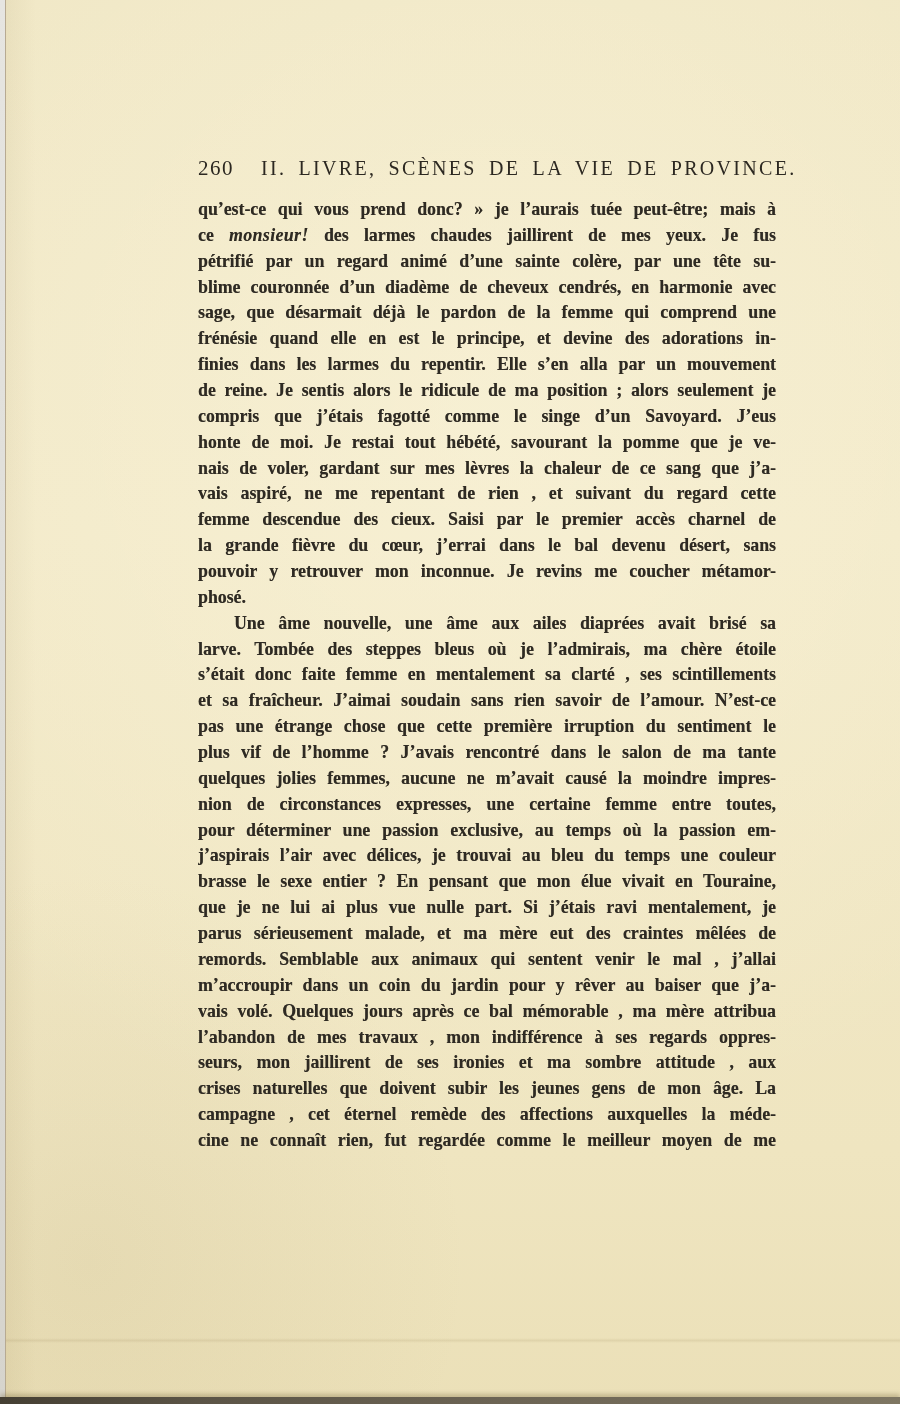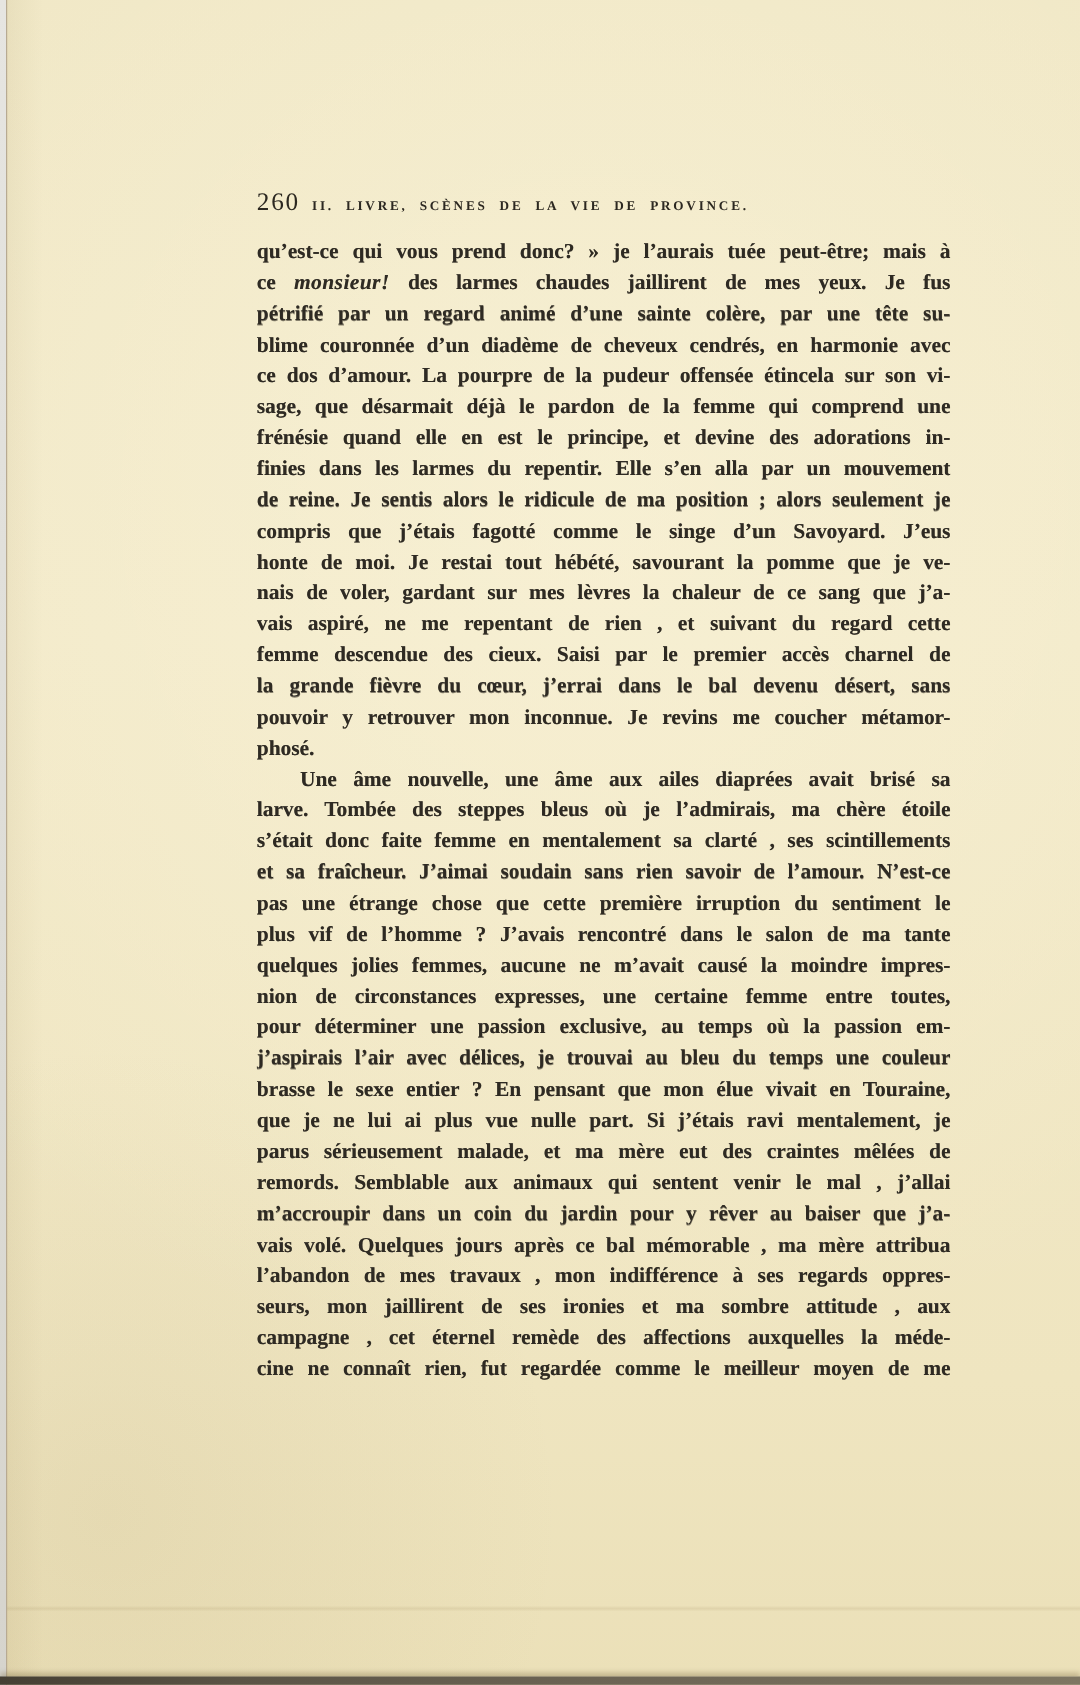--- a/index.html
+++ b/index.html
@@ -35,35 +35,35 @@
   }
 
   
   .bottom-edge {
     position: absolute; left: 0; right: 0; bottom: 0; height: 7px;
     background: linear-gradient(to right, #453f33, #5b5446 22%, #6c6454 55%, #7e7662 100%);
     box-shadow: 0 -3px 4px rgba(120,104,64,0.35);
   }
 
   .content {
-    position: absolute; left: 214px; top: 156px; width: 578px;
+    position: absolute; left: 198px; top: 156px; width: 578px;
     color: #2e2a23;
   }
 
   .running-head {
     display: flex; align-items: baseline;
     white-space: nowrap;
   }
   .page-number {
     font-size: 21px; letter-spacing: 1.5px;
     color: #2c2821;
   }
   .running-title {
-    margin-left: 10px;
-    font-size: 11px; font-weight: 700;
+    margin-left: 27px;
+    font-size: 20px; font-weight: 400;
     letter-spacing: 2.3px; word-spacing: 5px;
     color: #2c2821;
   }
 
   .page-body { margin-top: 16px; font-weight: bold; }
 
   .line {
     font-size: 17.8px;
     line-height: 25.87px;
     height: 25.87px;
@@ -86,21 +86,20 @@
   <div class="content">
     <div class="running-head">
       <span class="page-number">260</span>
       <span class="running-title">II. LIVRE, SCÈNES DE LA VIE DE PROVINCE.</span>
     </div>
     <div class="page-body">
         <div class="line"><span>qu’est-ce qui vous prend donc? » je l’aurais tuée peut-être; mais à</span></div>
         <div class="line"><span>ce </span><i>monsieur!</i><span> des larmes chaudes jaillirent de mes yeux. Je fus</span></div>
         <div class="line"><span>pétrifié par un regard animé d’une sainte colère, par une tête su-</span></div>
         <div class="line"><span>blime couronnée d’un diadème de cheveux cendrés, en harmonie avec</span></div>
-        <div class="line"><span>ce dos d’amour. La pourpre de la pudeur offensée étincela sur son vi-</span></div>
         <div class="line"><span>sage, que désarmait déjà le pardon de la femme qui comprend une</span></div>
         <div class="line"><span>frénésie quand elle en est le principe, et devine des adorations in-</span></div>
         <div class="line"><span>finies dans les larmes du repentir. Elle s’en alla par un mouvement</span></div>
         <div class="line"><span>de reine. Je sentis alors le ridicule de ma position ; alors seulement je</span></div>
         <div class="line"><span>compris que j’étais fagotté comme le singe d’un Savoyard. J’eus</span></div>
         <div class="line"><span>honte de moi. Je restai tout hébété, savourant la pomme que je ve-</span></div>
         <div class="line"><span>nais de voler, gardant sur mes lèvres la chaleur de ce sang que j’a-</span></div>
         <div class="line"><span>vais aspiré, ne me repentant de rien , et suivant du regard cette</span></div>
         <div class="line"><span>femme descendue des cieux. Saisi par le premier accès charnel de</span></div>
         <div class="line"><span>la grande fièvre du cœur, j’errai dans le bal devenu désert, sans</span></div>
@@ -117,20 +116,21 @@
         <div class="line"><span>pour déterminer une passion exclusive, au temps où la passion em-</span></div>
         <div class="line"><span>j’aspirais l’air avec délices, je trouvai au bleu du temps une couleur</span></div>
         <div class="line"><span>brasse le sexe entier ? En pensant que mon élue vivait en Touraine,</span></div>
         <div class="line"><span>que je ne lui ai plus vue nulle part. Si j’étais ravi mentalement, je</span></div>
         <div class="line"><span>parus sérieusement malade, et ma mère eut des craintes mêlées de</span></div>
         <div class="line"><span>remords. Semblable aux animaux qui sentent venir le mal , j’allai</span></div>
         <div class="line"><span>m’accroupir dans un coin du jardin pour y rêver au baiser que j’a-</span></div>
         <div class="line"><span>vais volé. Quelques jours après ce bal mémorable , ma mère attribua</span></div>
         <div class="line"><span>l’abandon de mes travaux , mon indifférence à ses regards oppres-</span></div>
         <div class="line"><span>seurs, mon jaillirent de ses ironies et ma sombre attitude , aux</span></div>
+        <div class="line"><span>crises naturelles que doivent subir les jeunes gens de mon âge. La</span></div>
         <div class="line"><span>campagne , cet éternel remède des affections auxquelles la méde-</span></div>
         <div class="line"><span>cine ne connaît rien, fut regardée comme le meilleur moyen de me</span></div>
       </div>
   </div>
 
   <div class="left-edge"></div>
   <div class="bottom-edge"></div>
 </div>
 
 </body></html>

